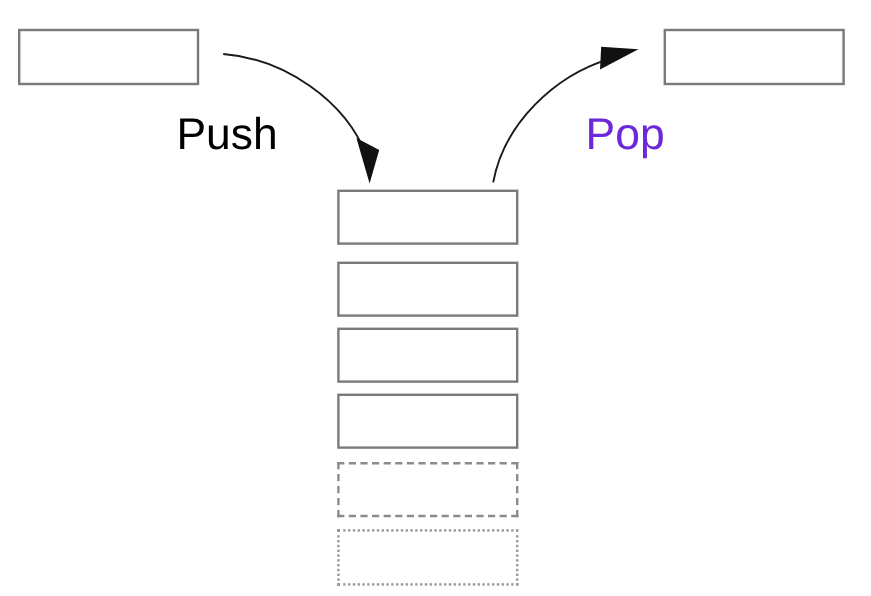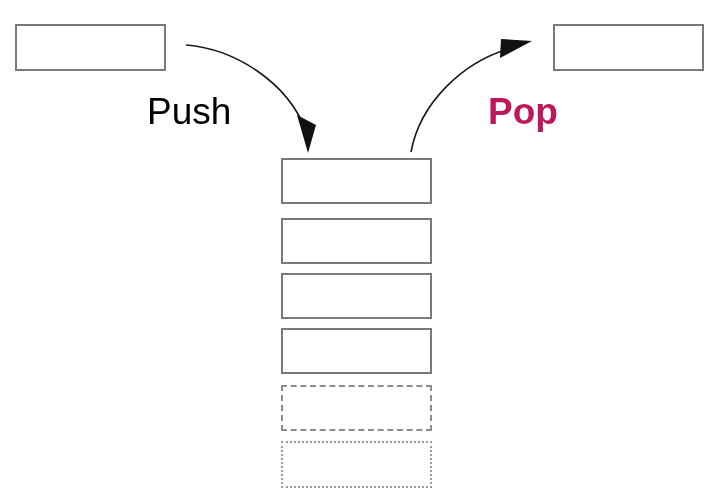--- a/index.html
+++ b/index.html
@@ -83,15 +83,15 @@
       <polygon id="push-arrow-head" class="arrow-head" points="297,104 316,114 308,142" style="fill: rgb(17, 17, 17);"></polygon>
     </g>
     <g>
       <path id="pop-arrow-path" class="arrow-path" d="M 411,141 C 420,92 462,52 508,38" style="stroke: rgb(26, 26, 26);"></path>
       <polygon id="pop-arrow-head" class="arrow-head" points="500,47 532,30 501,28" style="fill: rgb(17, 17, 17);"></polygon>
     </g>
   </svg>
 
   <div class="label" id="push-label" style="left: 147px; top: 82px; color: rgb(0, 0, 0);">Push</div>
 
-  <div class="label" id="pop-label" style="left: 488px; top: 82px; color: #be185d; font-weight: bold;">Pop</div>
+  <div class="label" id="pop-label" style="left: 488px; top: 82px; color: #6d28d9;">Pop</div>
 
 </div>
 
 </body></html>

